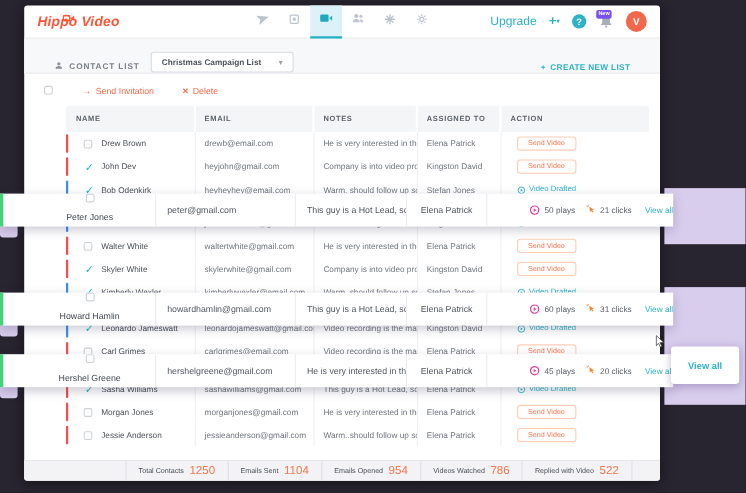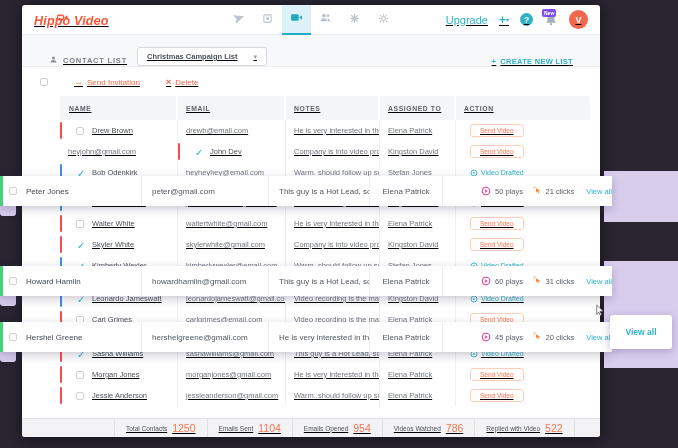--- a/index.html
+++ b/index.html
@@ -1,21 +1,21 @@
 <!DOCTYPE html>
 <html><head>
 <meta charset="utf-8">
 <style>
   html,body{margin:0;padding:0;background:#14121a;}
   *{box-sizing:border-box;font-family:"Liberation Sans","DejaVu Sans",sans-serif;}
   .canvas{position:relative;width:678px;height:448px;background:#282430;overflow:hidden;}
 
   
   .app{position:absolute;left:22px;top:5px;width:578px;height:432px;background:#fff;
-       border-radius:3px;z-index:1;display:flex;flex-direction:column;box-shadow:0 2px 12px rgba(0,0,0,.45);text-decoration:underline;}
+       border-radius:3px;z-index:1;display:flex;flex-direction:column;box-shadow:0 2px 12px rgba(0,0,0,.45);}
 
   
   .hdr{height:30px;flex:none;display:flex;align-items:center;padding:0 12px;border-bottom:1px solid #ececf0;position:relative;}
   .logo-wrap{position:relative;flex:none;}
   .logo{font-size:12.5px;font-weight:bold;color:#ff5536;letter-spacing:.2px;font-style:italic;}
   .logo-cam{position:absolute;left:23px;top:-4px;}
   .nav{position:absolute;left:50%;transform:translateX(-50%);height:30px;display:flex;align-items:stretch;}
   .nav-item{width:29px;display:flex;align-items:center;justify-content:center;border-bottom:2px solid transparent;}
   .nav-item.active{background:#ddf1f8;border-bottom-color:#23aec4;}
   .hdr-right{margin-left:auto;display:flex;align-items:center;gap:11px;}
@@ -86,21 +86,21 @@
 
   
   .overlays{position:absolute;inset:0;z-index:3;pointer-events:none;}
   .overlay{position:absolute;left:0;width:612px;height:30px;background:#fff;border-left:3px solid #45d17c;
            box-shadow:0 3px 9px rgba(45,40,70,.25);display:grid;grid-template-columns:139px 127px 101px 73px 1fr;pointer-events:auto;}
   .overlay:nth-child(1){top:176px;}
   .overlay:nth-child(2){top:266px;}
   .overlay:nth-child(3){top:322px;}
   .ocell{display:flex;align-items:center;overflow:hidden;white-space:nowrap;border-right:1px solid #ececf1;padding-left:10px;font-size:8px;color:#51575f;}
   .ocell:last-child{border-right:none;}
-  .ocell.oname{padding-left:6px;gap:9px;color:#444a52;}
+  .ocell.oname{padding-left:19px;gap:9px;color:#444a52;flex-direction:column;}
   .ocell.oassigned{justify-content:center;padding-left:0;}
   .ostats{gap:4px;padding-left:38px;font-size:7.5px;color:#5a6068;}
   .plays-ic{color:#e93d9b;display:flex;}
   .ostats .gap{width:8px;}
   .view-all{color:#2eb2c7;margin-left:8px;}
 
   
   .tooltip-card{position:absolute;left:610px;top:315px;width:62px;height:34px;background:#fff;border-radius:3px;z-index:4;
                 box-shadow:0 2px 8px rgba(80,60,120,.35);display:flex;align-items:center;justify-content:center;
                 color:#2eb2c7;font-size:8.5px;font-weight:bold;}
@@ -225,26 +225,26 @@
     </div>
     <div class="cell">drewb@email.com</div>
     <div class="cell">He is very interested in the prod...</div>
     <div class="cell">Elena Patrick</div>
     <div class="cell action-cell action-button">
       <span class="send-video-btn">Send Video</span>
 
     </div>
   </div>
           <div class="row grid-cols strip-red">
+    <div class="cell name-cell">
+      <span class="strip"></span>
+      <span class="cb checked"></span>
+      <span>John Dev</span>
+    </div>
     <div class="cell">heyjohn@gmail.com</div>
-    <div class="cell name-cell">
-      <span class="strip"></span>
-      <span class="cb checked"></span>
-      <span>John Dev</span>
-    </div>
     <div class="cell">Company is into video produ...</div>
     <div class="cell">Kingston David</div>
     <div class="cell action-cell action-button">
       <span class="send-video-btn">Send Video</span>
 
     </div>
   </div>
           <div class="row grid-cols strip-blue">
     <div class="cell name-cell">
       <span class="strip"></span>

